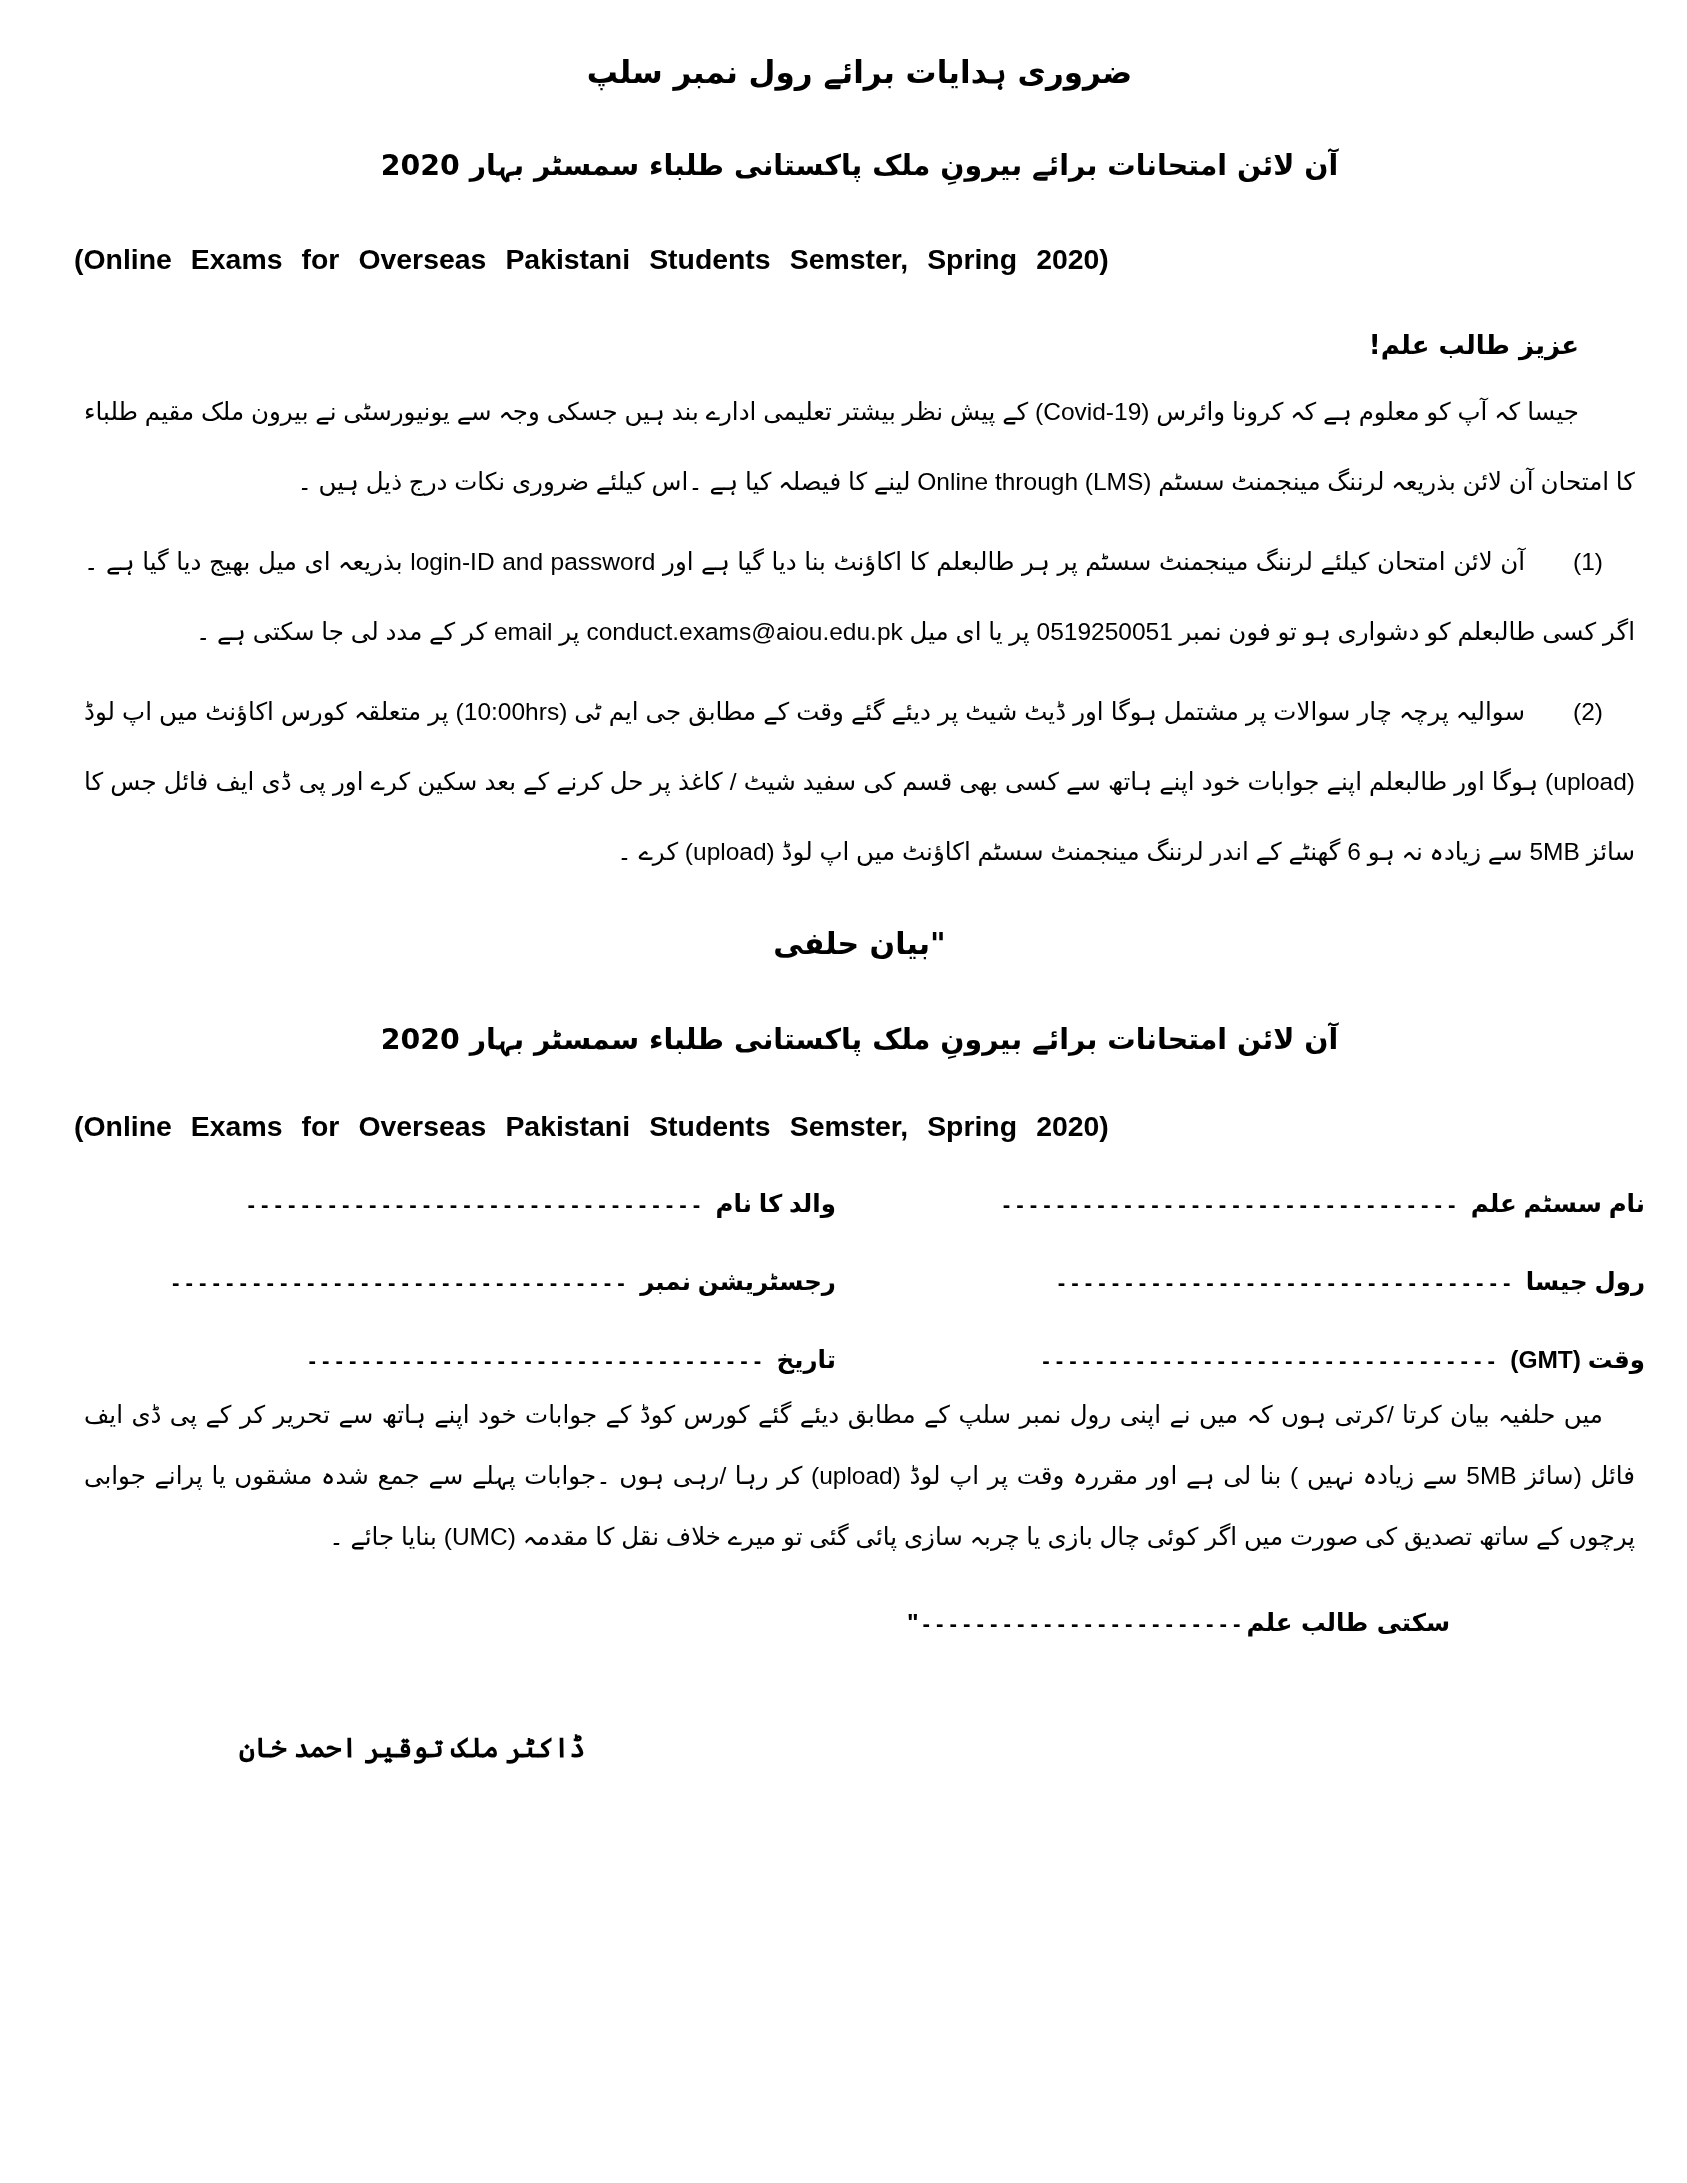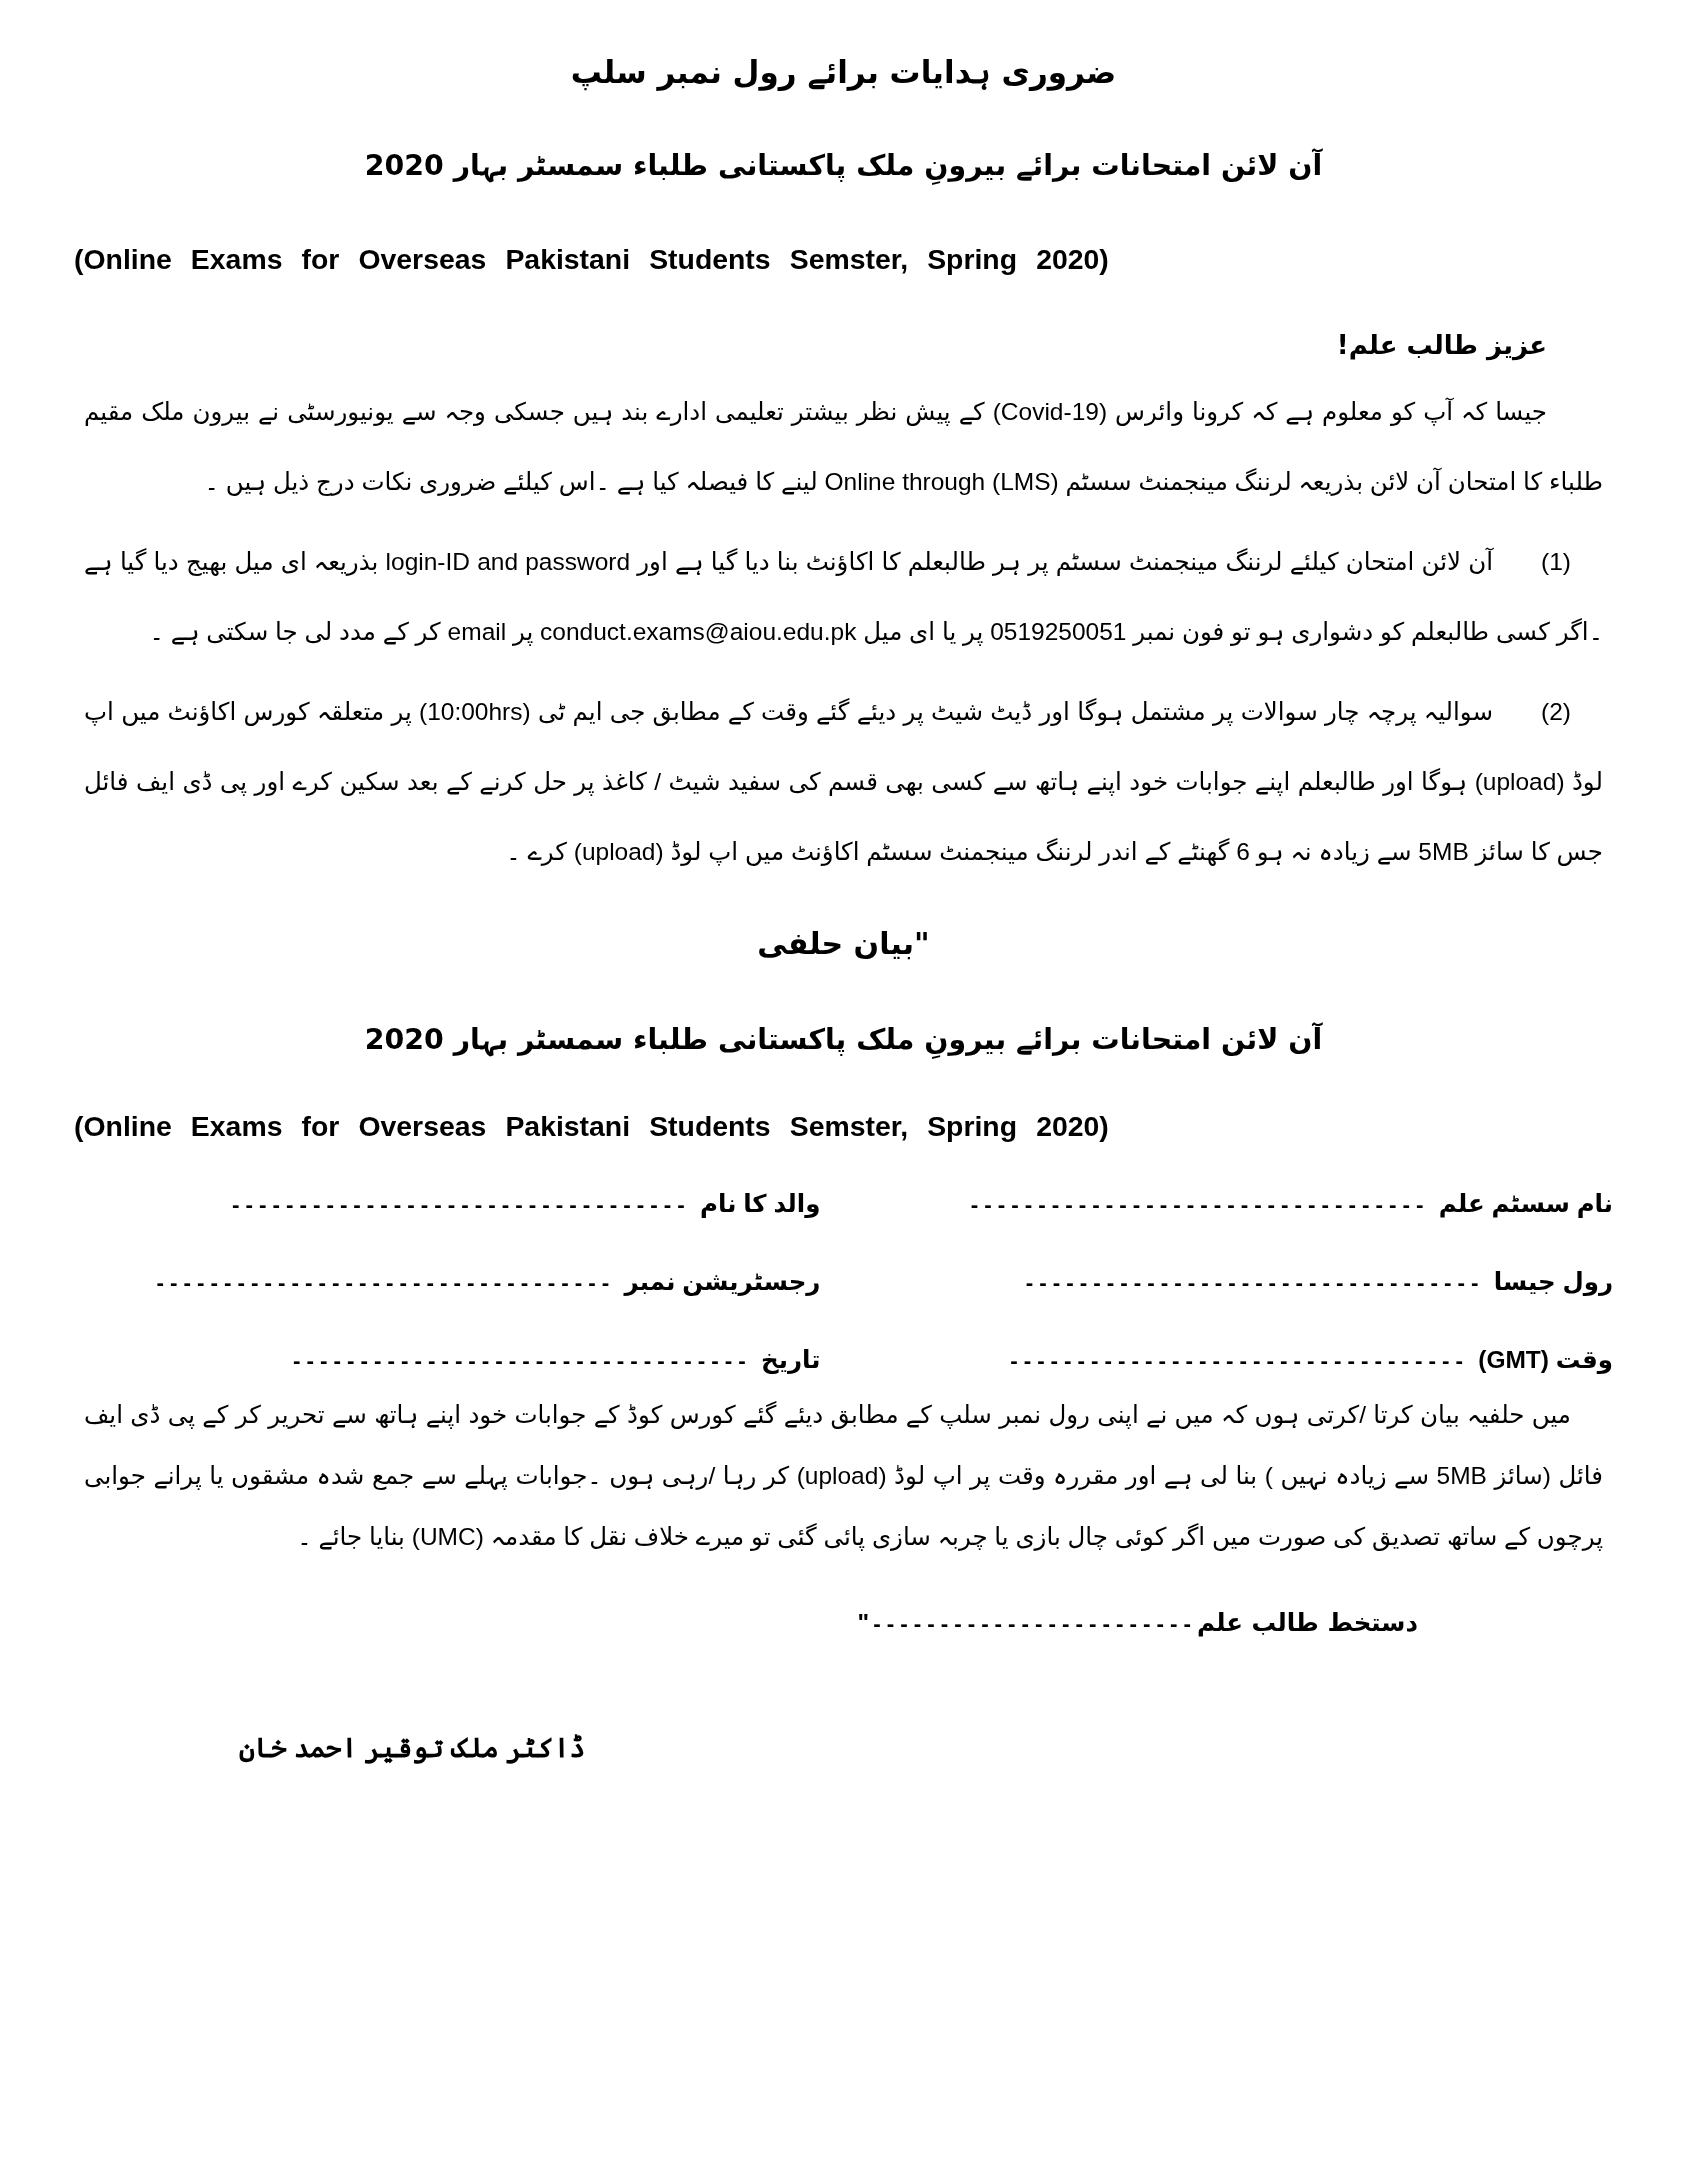--- a/index.html
+++ b/index.html
@@ -2,21 +2,21 @@
 <html lang="ur" style="font-size:10.6px"><head>
 <meta charset="utf-8">
 <style>
   html, body { margin: 0; padding: 0; background: #ffffff; }
   .page {
     position: relative;
     width: 1687px;
     height: 2016px;
     background: #ffffff;
     box-sizing: border-box;
-    padding: 48px 74px 0 74px;
+    padding: 48px 42px 0 74px;
     overflow: hidden;
     color: #000;
     font-family: "Liberation Sans", "DejaVu Sans", sans-serif;
   }
 
   .h-urdu-main {
     direction: rtl;
     font-size: 31px;
     font-weight: bold;
     line-height: 48px;
@@ -208,21 +208,21 @@
     </div>
     <div class="form-cell">
       <span class="form-label">تاریخ</span>
       <span class="fill-line">----------------------------------</span>
     </div>
   </div>
 
   <p class="para statement">میں حلفیہ بیان کرتا /کرتی ہوں کہ میں نے اپنی رول نمبر سلپ کے مطابق دیئے گئے کورس کوڈ کے جوابات خود اپنے ہاتھ سے تحریر کر کے پی ڈی ایف فائل (سائز 5MB سے زیادہ نہیں ) بنا لی ہے اور مقررہ وقت پر اپ لوڈ (upload) کر رہا /رہی ہوں ۔جوابات پہلے سے جمع شدہ مشقوں یا پرانے جوابی پرچوں کے ساتھ تصدیق کی صورت میں اگر کوئی چال بازی یا چربہ سازی پائی گئی تو میرے خلاف نقل کا مقدمہ (UMC) بنایا جائے ۔</p>
 
   <div class="signature-row">
-    <span class="sig-label">دستخط طالب علم</span>
+    <span class="sig-label">سکتی طالب علم</span>
     <span class="sig-dashes">------------------------</span>
     <span class="sig-quote">"</span>
   </div>
 
   <div class="signatory">
     <div class="signatory-name">ڈاکٹر ملک توقیر احمد خان</div>
   </div>
 
 </div>
 

